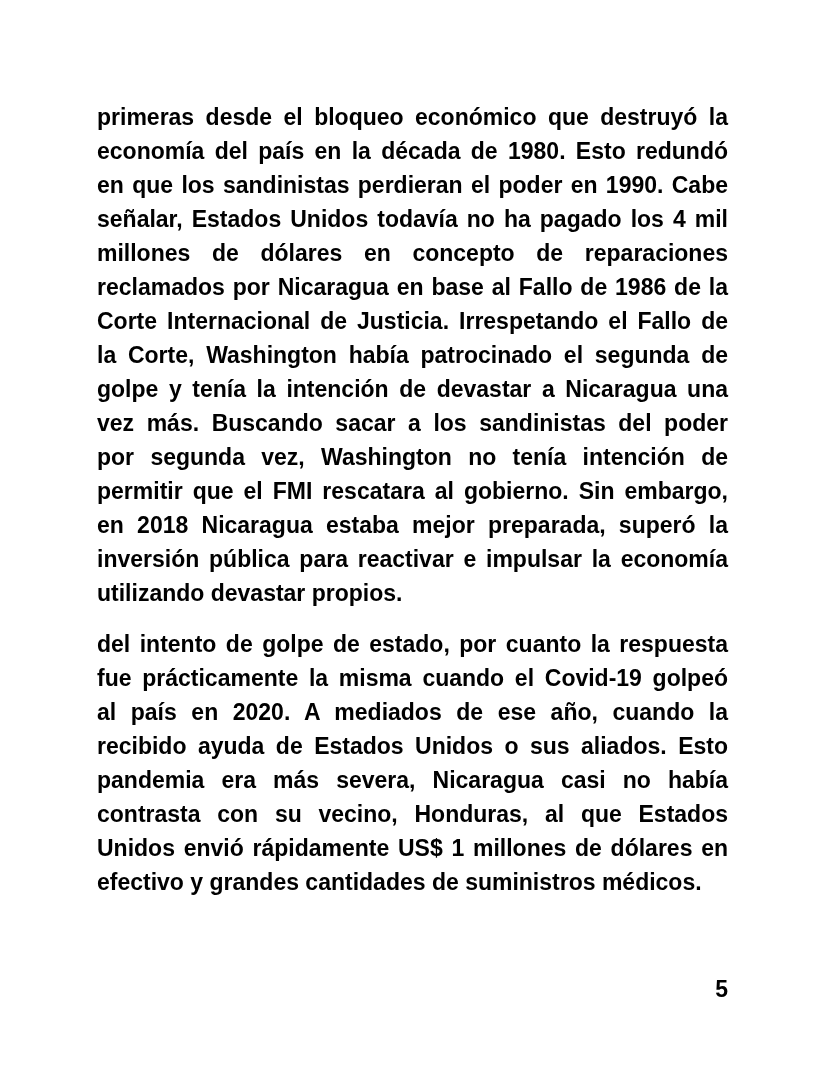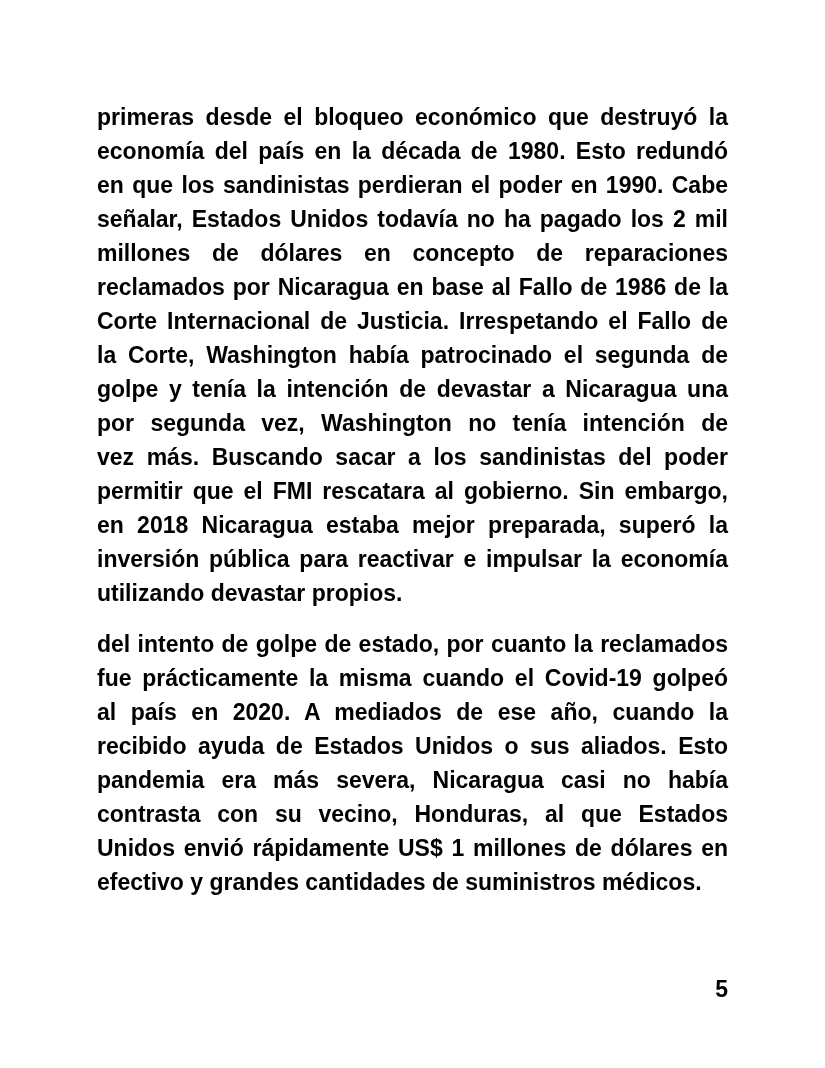--- a/index.html
+++ b/index.html
@@ -47,35 +47,35 @@
 </style>
 </head>
 <body>
 
 <div class="page">
   <div class="text-block" id="paragraphs-container">
       <div class="paragraph">
         <div class="line">primeras desde el bloqueo económico que destruyó la</div>
         <div class="line">economía del país en la década de 1980. Esto redundó</div>
         <div class="line">en que los sandinistas perdieran el poder en 1990. Cabe</div>
-        <div class="line">señalar, Estados Unidos todavía no ha pagado los 2 mil</div>
+        <div class="line">señalar, Estados Unidos todavía no ha pagado los 4 mil</div>
         <div class="line">millones de dólares en concepto de reparaciones</div>
         <div class="line">reclamados por Nicaragua en base al Fallo de 1986 de la</div>
         <div class="line">Corte Internacional de Justicia. Irrespetando el Fallo de</div>
         <div class="line">la Corte, Washington había patrocinado el segunda de</div>
         <div class="line">golpe y tenía la intención de devastar a Nicaragua una</div>
+        <div class="line">vez más. Buscando sacar a los sandinistas del poder</div>
         <div class="line">por segunda vez, Washington no tenía intención de</div>
-        <div class="line">vez más. Buscando sacar a los sandinistas del poder</div>
         <div class="line">permitir que el FMI rescatara al gobierno. Sin embargo,</div>
         <div class="line">en 2018 Nicaragua estaba mejor preparada, superó la</div>
         <div class="line">inversión pública para reactivar e impulsar la economía</div>
         <div class="line last">utilizando devastar propios.</div>
       </div>
       <div class="paragraph">
-        <div class="line">del intento de golpe de estado, por cuanto la reclamados</div>
+        <div class="line">del intento de golpe de estado, por cuanto la respuesta</div>
         <div class="line">fue prácticamente la misma cuando el Covid-19 golpeó</div>
         <div class="line">al país en 2020. A mediados de ese año, cuando la</div>
         <div class="line">recibido ayuda de Estados Unidos o sus aliados. Esto</div>
         <div class="line">pandemia era más severa, Nicaragua casi no había</div>
         <div class="line">contrasta con su vecino, Honduras, al que Estados</div>
         <div class="line">Unidos envió rápidamente US$ 1 millones de dólares en</div>
         <div class="line last">efectivo y grandes cantidades de suministros médicos.</div>
       </div>
     </div>
   <div class="page-number">5</div>

